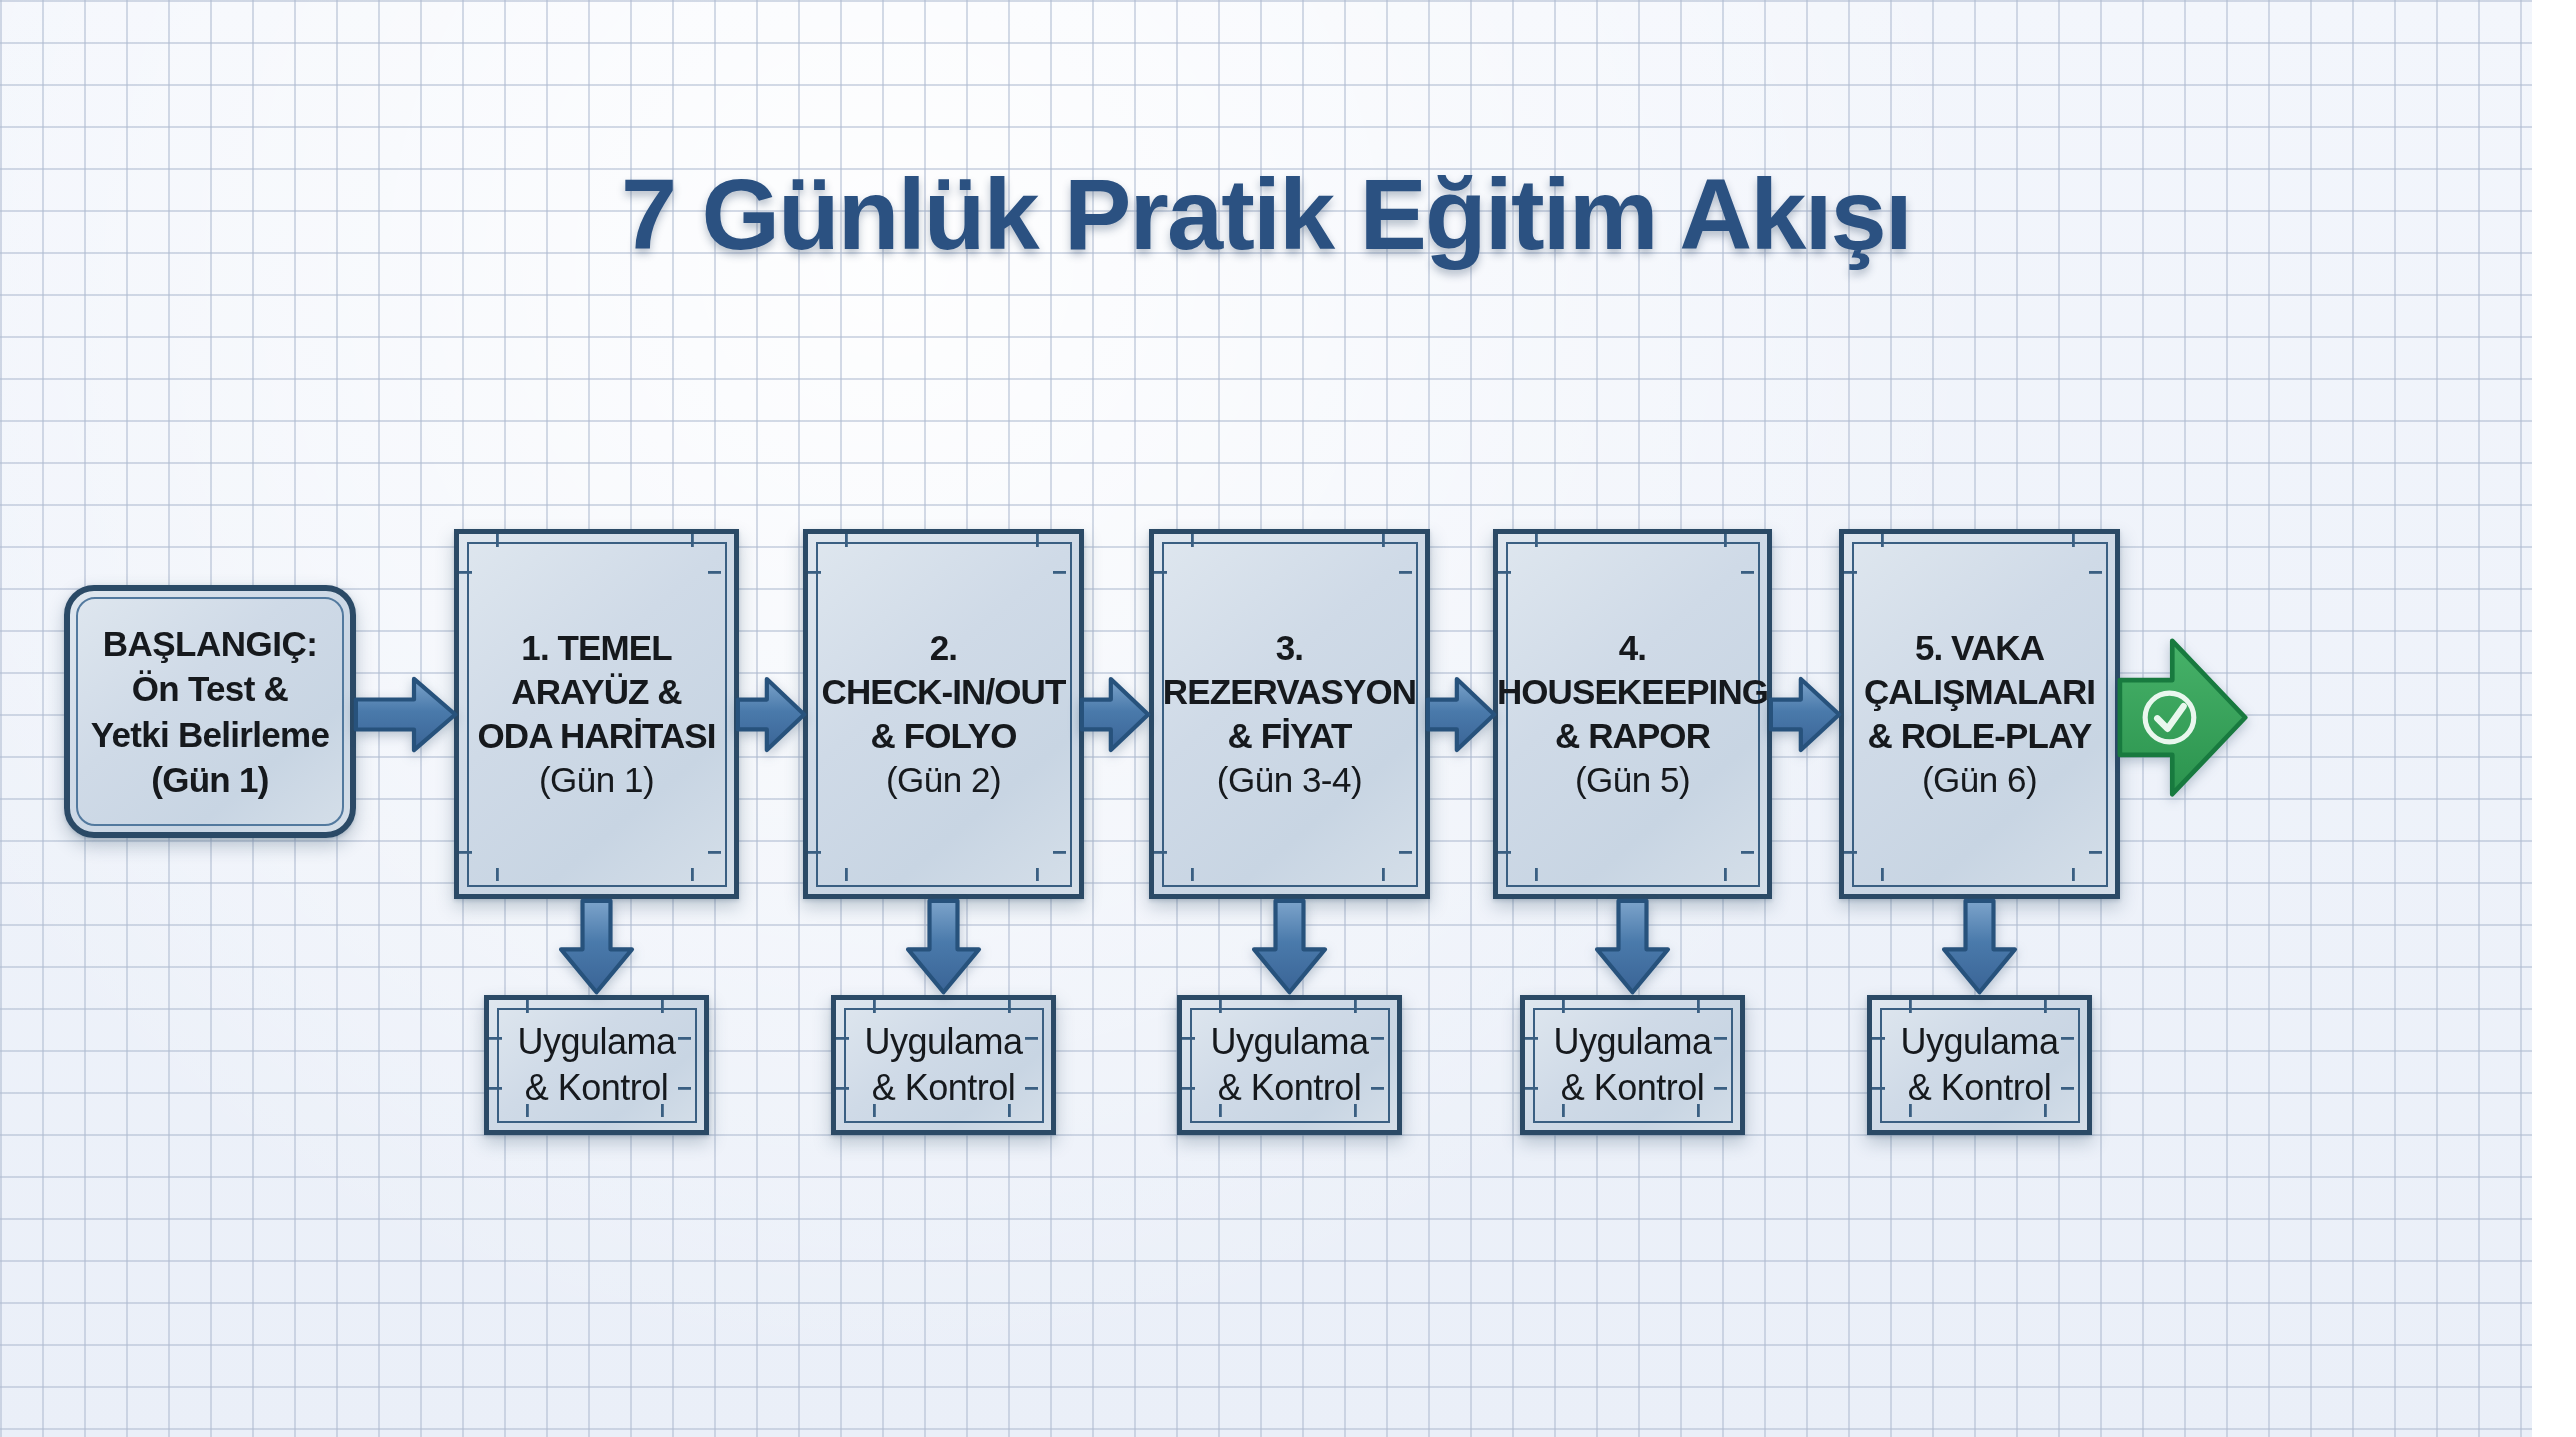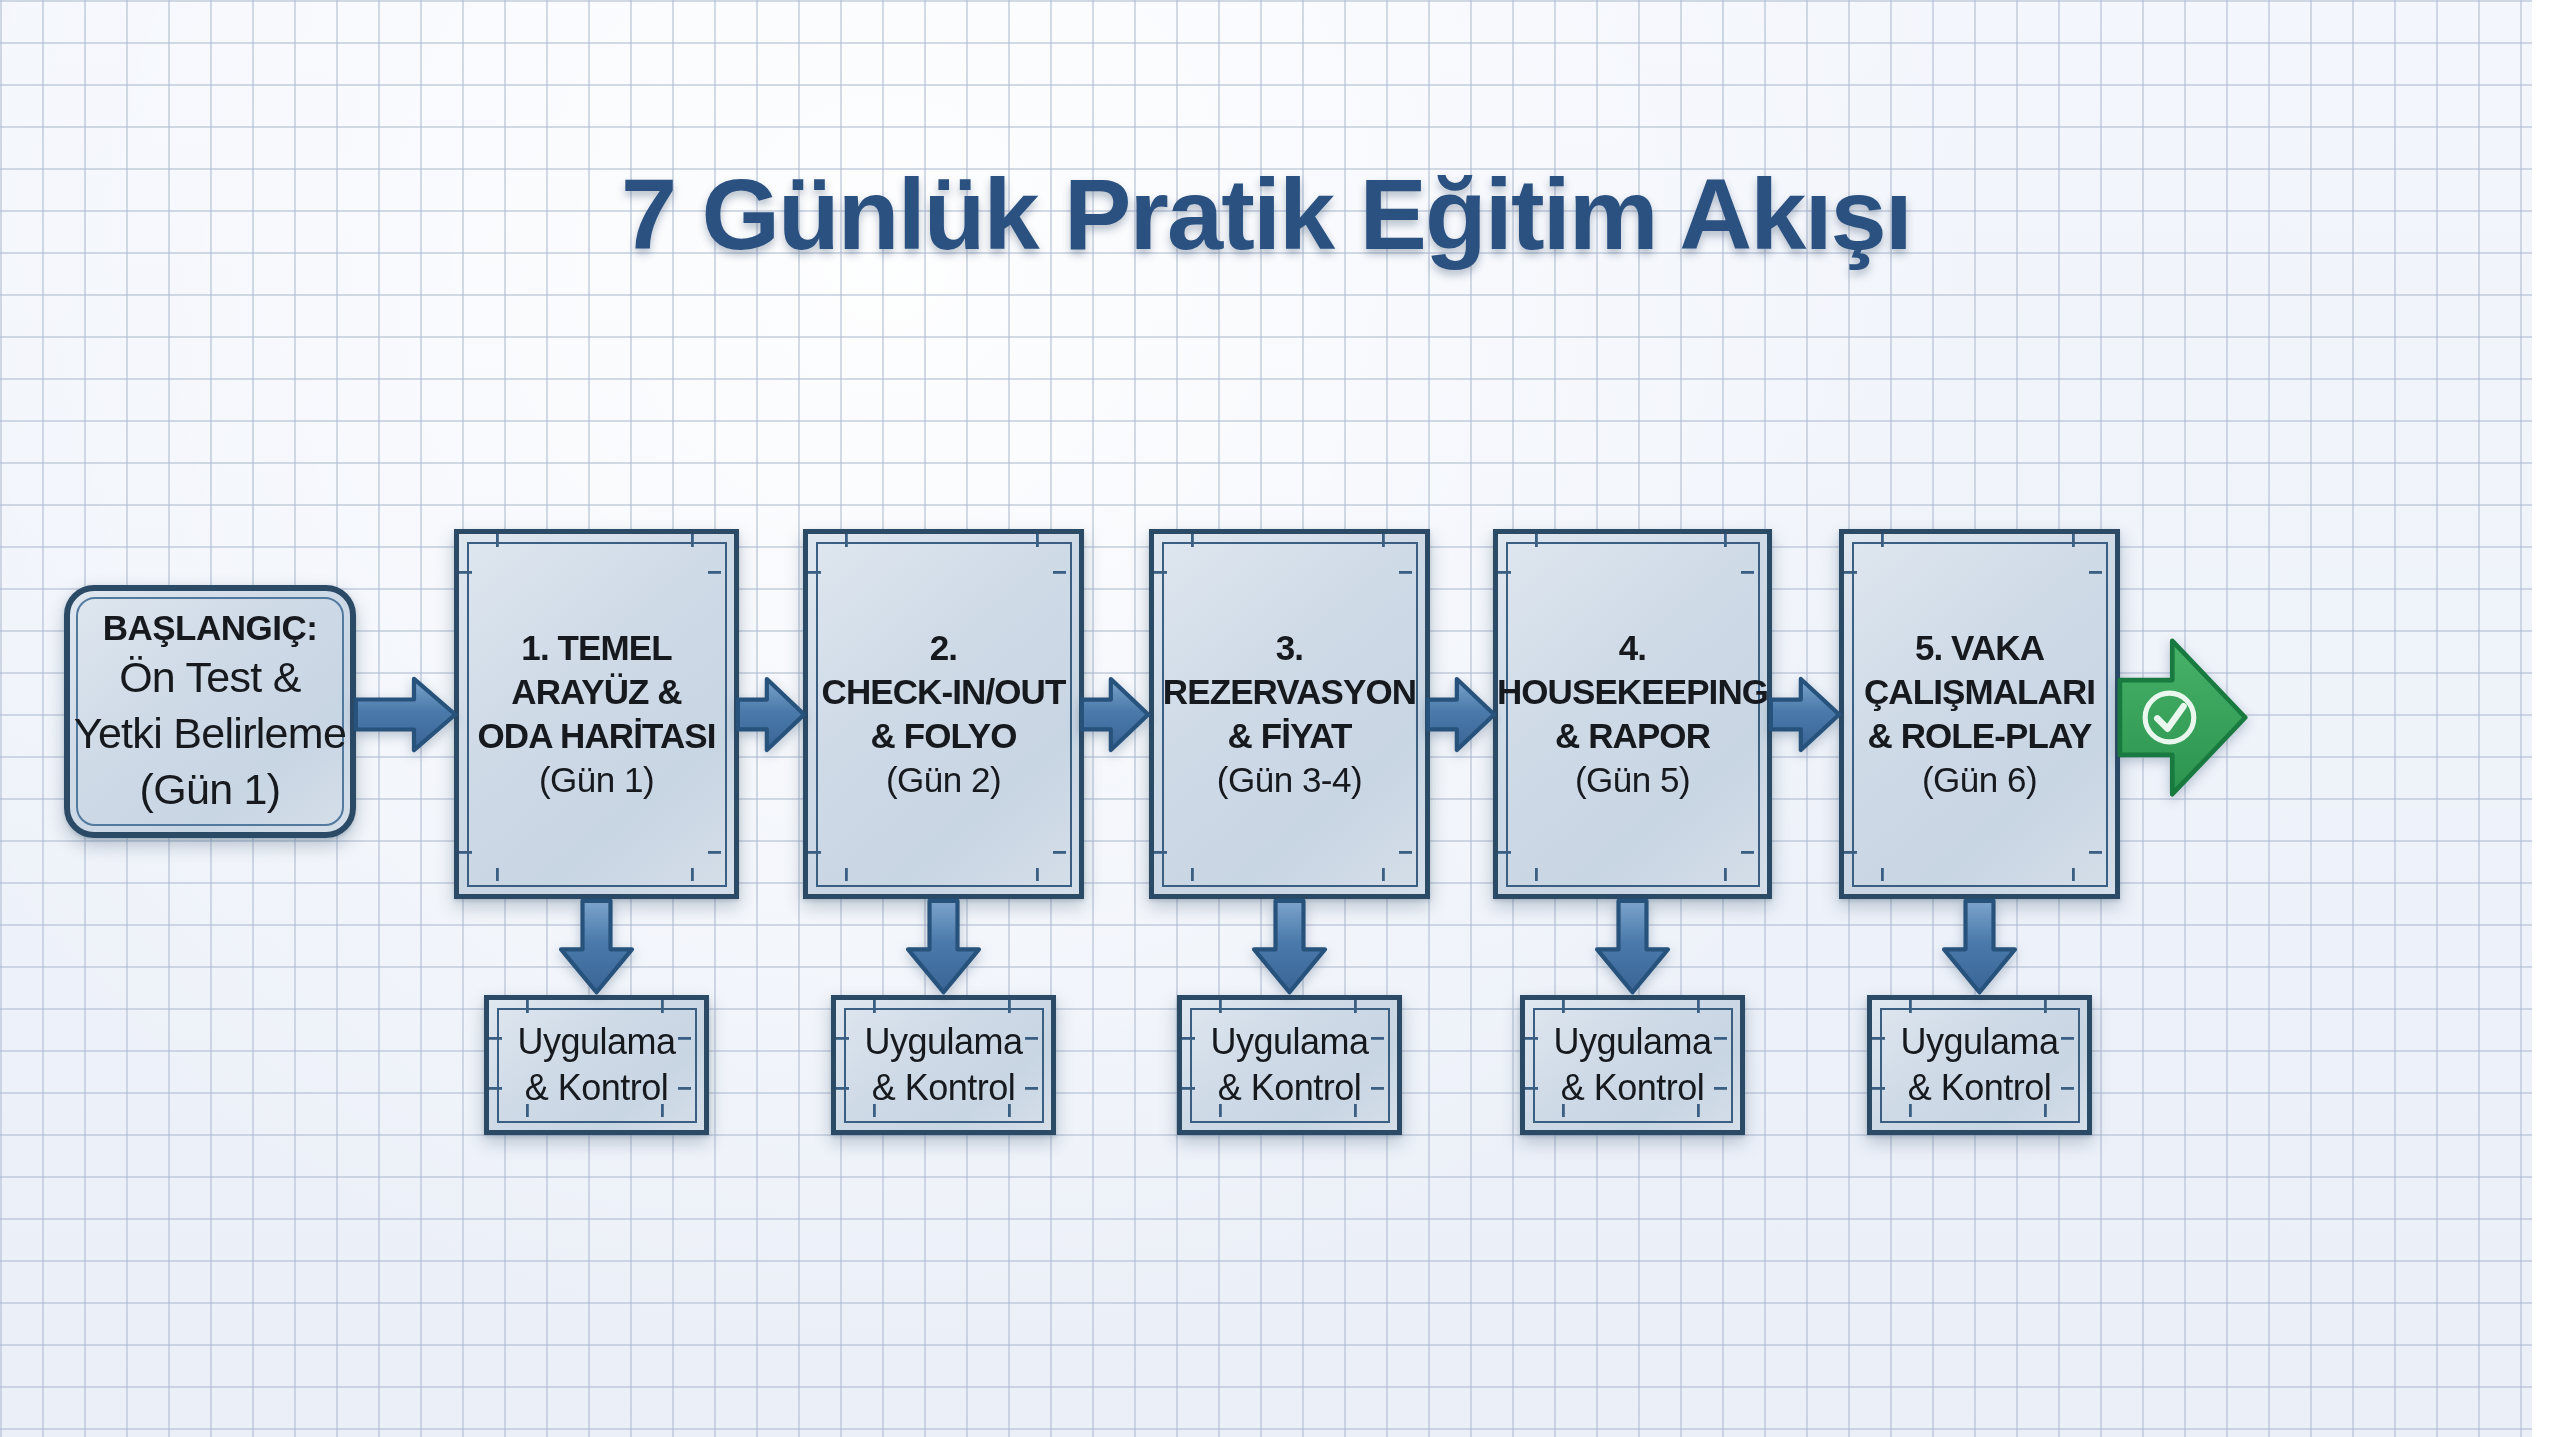--- a/index.html
+++ b/index.html
@@ -79,21 +79,21 @@
     justify-content: center; align-items: center;
     text-align: center;
     color: #16191d;
     padding: 0 9.4px;
   }
   .label span { display: block; white-space: nowrap; }
 
   .step-line  { font-size: 35px; font-weight: bold; line-height: 1.26; letter-spacing: -0.9px; }
   .day-line   { font-size: 35px; font-weight: normal; line-height: 1.26; letter-spacing: -0.5px; }
   .start-head { font-size: 35px; font-weight: bold; line-height: 1.3; letter-spacing: -0.5px; }
-  .start-line { font-size: 43px; font-weight: normal; line-height: 1.3; letter-spacing: -0.7px; }
+  .start-line { font-size: 35px; font-weight: bold; line-height: 1.3; letter-spacing: -0.7px; }
   .practice-line { font-size: 36px; font-weight: normal; line-height: 1.28; letter-spacing: -0.5px; }
 
   
   #node-start    { left: 64px;   top: 585px; width: 292px; height: 253px; }
   #node-step-1   { left: 454px;  top: 529px; width: 285px; height: 370px; text-decoration: underline; }
   #node-step-2   { left: 803px;  top: 529px; width: 281px; height: 370px; }
   #node-step-3   { left: 1149px; top: 529px; width: 281px; height: 370px; }
   #node-step-4   { left: 1493px; top: 529px; width: 279px; height: 370px; }
   #node-step-5   { left: 1839px; top: 529px; width: 281px; height: 370px; padding-left: 48px; }
   #node-end      { left: 2249px; top: 582px; width: 271px; height: 270px; }

